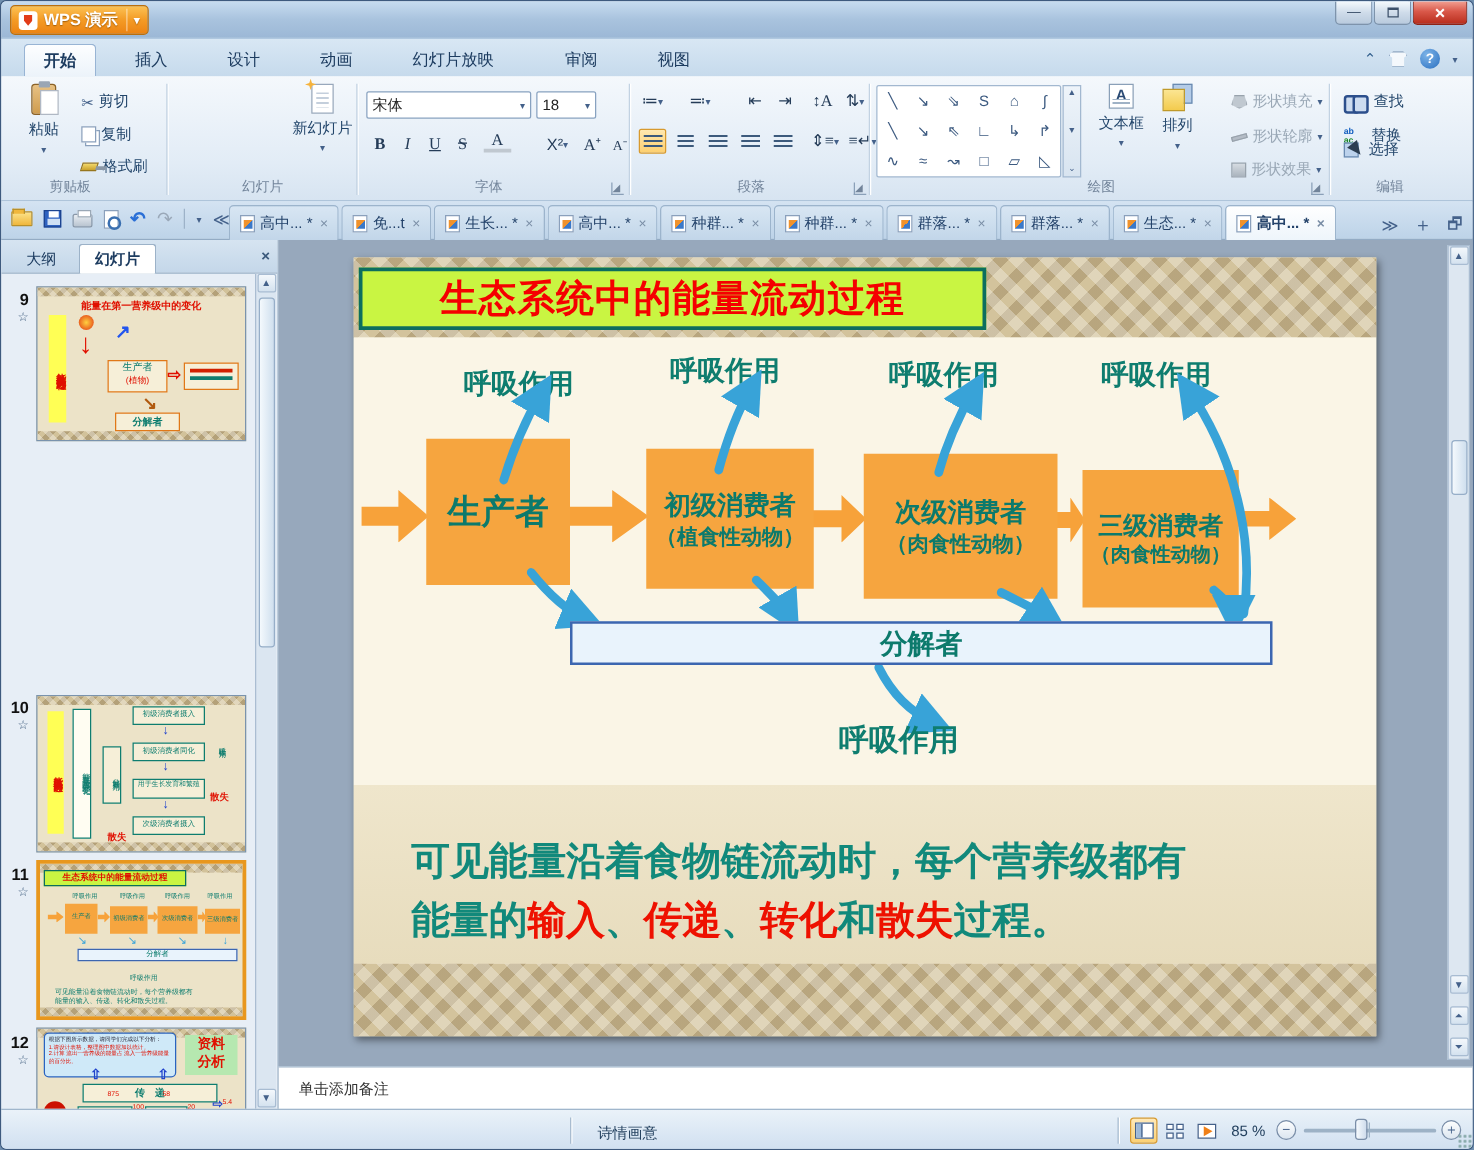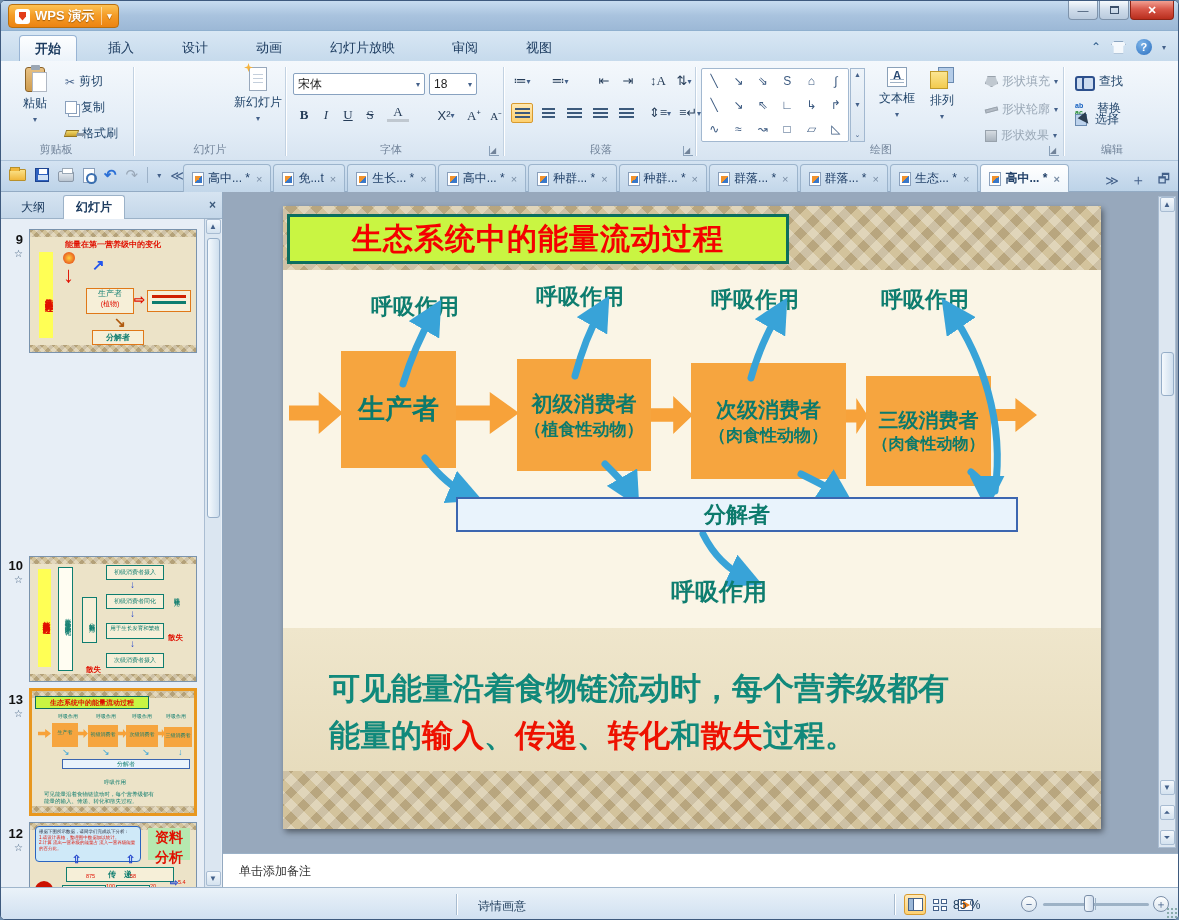--- a/index.html
+++ b/index.html
@@ -445,21 +445,21 @@
         <div class="tbox vtext" style="left:52px;top:40px;width:15px;height:46px;font-size:6px">分解者利用</div>
         <div class="abs" style="left:100px;top:22px;color:#2244cc;font-size:10px">↓</div>
         <div class="abs" style="left:100px;top:51px;color:#2244cc;font-size:10px">↓</div>
         <div class="abs" style="left:100px;top:81px;color:#2244cc;font-size:10px">↓</div>
         <div class="abs vtext teal" style="left:142px;top:36px;font-size:6px">呼吸作用</div>
         <div class="abs red" style="left:138px;top:76px;font-size:7.5px;font-weight:bold">散失</div>
         <div class="abs red" style="left:56px;top:108px;font-size:7.5px;font-weight:bold">散失</div>
       </div>
     </div>
 
-    <div class="thumbnum" style="top:500px;left:0">13</div>
+    <div class="thumbnum" style="top:500px;left:0">11</div>
     <div class="thumbstar" style="top:516px;left:0">☆</div>
     <div class="thumb sel" style="top:496px;height:128px">
       <div class="mini">
         <div class="mband" style="top:0"></div>
           <div class="mband" style="bottom:0"></div>
         <div class="abs red" style="left:3px;top:5px;width:114px;height:13px;background:#c9f542;border:1px solid #0c6e5e;font-size:7px;font-weight:bold;text-align:center;line-height:12px">生态系统中的能量流动过程</div>
         <div class="abs teal" style="left:26px;top:22px;font-size:5px">呼吸作用</div>
         <div class="abs teal" style="left:64px;top:22px;font-size:5px">呼吸作用</div>
         <div class="abs teal" style="left:100px;top:22px;font-size:5px">呼吸作用</div>
         <div class="abs teal" style="left:134px;top:22px;font-size:5px">呼吸作用</div>
@@ -482,21 +482,21 @@
     </div>
 
     <div class="thumbnum" style="top:634px;left:0">12</div>
     <div class="thumbstar" style="top:650px;left:0">☆</div>
     <div class="thumb" style="top:630px;height:128px">
       <div class="mini">
         <div class="mband" style="top:0"></div>
         <div class="abs" style="left:5px;top:3px;width:106px;height:36px;background:#cfe9f8;border:1px solid #2a64c0;border-radius:4px;font-size:4.5px;color:#223;padding:2px 3px;line-height:1.25">
           <span>根据下图所示数据，请同学们完成以下分析：</span><br><span class="red">1.请设计表格，整理图中数据加以统计。</span><br><span class="red">2.计算 流出一营养级的能量占 流入一营养级能量的百分比。</span>
         </div>
-        <div class="abs red" style="left:118px;top:5px;width:42px;height:32px;background:#b6e8b0;font-size:14px;font-weight:bold;text-align:center;line-height:1.4"><span>资料</span><br><span>分析</span></div>
+        <div class="abs red" style="left:118px;top:5px;width:42px;height:32px;background:#b6e8b0;font-size:11px;font-weight:bold;text-align:center;line-height:1.4"><span>资料</span><br><span>分析</span></div>
         <div class="tbox" style="left:36px;top:44px;width:108px;height:15px;font-size:8px;font-weight:bold;line-height:13px">传　递</div>
         <div class="abs" style="left:5px;top:58px;width:18px;height:18px;border-radius:50%;background:#cc1100;color:#400;font-size:5.5px;text-align:center;line-height:18px">200</div>
         <div class="tbox" style="left:32px;top:62px;width:44px;height:17px;font-size:6.5px;line-height:15px">生产者</div>
         <div class="tbox" style="left:86px;top:62px;width:34px;height:15px"></div>
 
         <div class="abs red" style="left:56px;top:50px;font-size:5.5px">875</div>
         <div class="abs red" style="left:76px;top:60px;font-size:5.5px">100</div>
         <div class="abs red" style="left:100px;top:50px;font-size:5.5px">58</div>
         <div class="abs red" style="left:120px;top:60px;font-size:5.5px">20</div>
         <div class="abs red" style="left:148px;top:56px;font-size:5.5px">5.4</div>
@@ -601,21 +601,21 @@
     <div class="sdiv" style="left:893px"></div>
     <div class="viewbtn on" style="left:903px">
         <span class="v-normal"></span>
       </div>
     <div class="viewbtn" style="left:928px">
         <span class="v-sorter"></span>
       </div>
     <div class="viewbtn" style="left:953px">
         <span class="v-play"></span>
       </div>
-    <div class="abs" style="left:952px;top:10px">85 %</div>
+    <div class="abs" style="left:984px;top:10px">85 %</div>
     <div class="zbtn" style="left:1020px">−</div>
     <div class="ztrack" style="left:1042px;width:106px"></div>
     <div class="ztick" style="left:1094px"></div>
     <div class="zthumb" style="left:1083px"></div>
     <div class="zbtn" style="left:1152px">＋</div>
     <div class="grip"></div>
   </div>
 
 </div>
 

